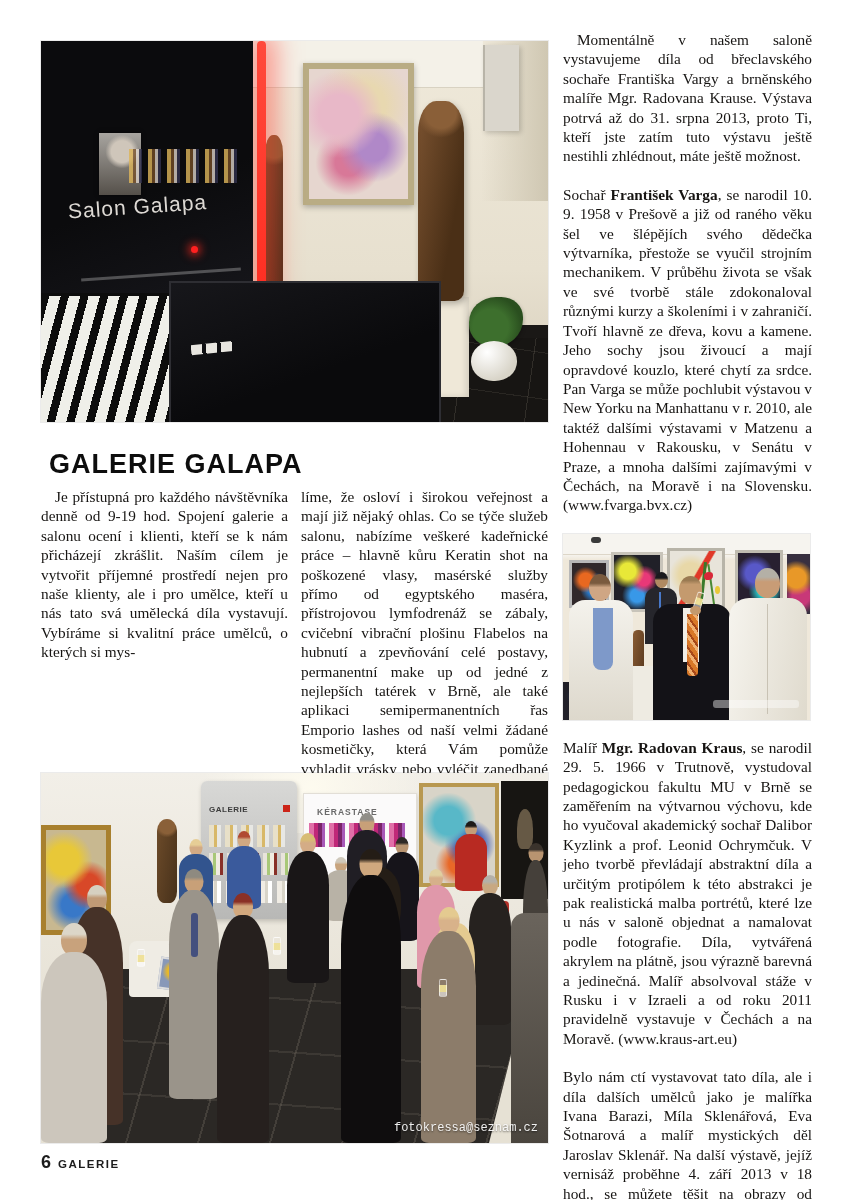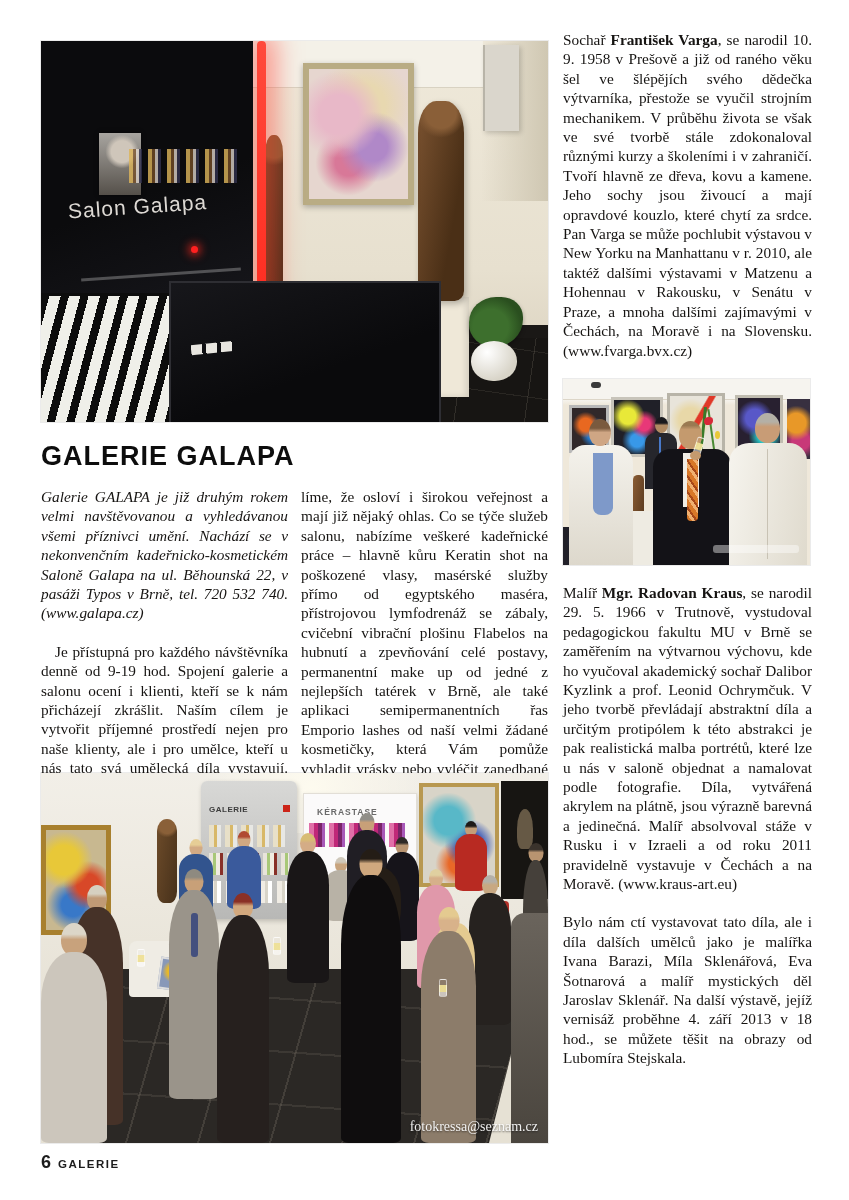--- a/index.html
+++ b/index.html
@@ -24,21 +24,21 @@
   .scene *{position:absolute;}
   .person{pointer-events:none;}
   .person::before{content:"";position:absolute;left:50%;transform:translateX(-50%);top:0;
     width:var(--head);height:calc(var(--head)*1.28);border-radius:50% 50% 46% 46%;
     background:linear-gradient(var(--hair) 0 34%,var(--skin) 50%);}
   .person::after{content:"";position:absolute;top:calc(var(--head)*1.12);left:0;right:0;bottom:0;
     border-radius:46% 46% 8px 8px / 26% 26% 5px 5px;background:var(--top);}
   .glass{width:6px;height:16px;border:1px solid rgba(255,255,255,.55);border-radius:2px;
     background:linear-gradient(transparent 0 32%,rgba(238,224,150,.95) 32% 72%,rgba(255,255,255,.55) 72%);}
   .brandtxt{font-family:"Liberation Sans",sans-serif;font-weight:bold;color:#3c3c3c;}
-  .wm{font-family:Liberation Serif, serif;font-size:14px;color:rgba(255,255,255,.92);
+  .wm{font-family:Liberation Mono, monospace;font-size:12px;color:rgba(255,255,255,.92);
       text-shadow:0 1px 2px rgba(0,0,0,.55);padding-left:20px;}
 </style>
 </head>
 <body>
 
 <div class="page">
 
   <figure class="scene" style="left:41px;top:41px;width:507px;height:381px;background:linear-gradient(180deg,#efe9da 0%,#e7e0cf 60%,#ded6c4 80%);">
     <div style="left:170px;top:0;width:272px;height:46px;background:#f4f1e8;border-bottom:1px solid #d8d2c2;"></div>
     <div style="left:440px;top:0;width:67px;height:160px;background:linear-gradient(90deg,transparent,#cfc7b2);"></div>
@@ -59,25 +59,24 @@
     </div>
     <div style="left:40px;top:232px;width:160px;height:3px;transform:rotate(-4deg);background:rgba(200,200,200,.35);"></div>
     <div style="left:0;top:252px;width:158px;height:129px;border-top:3px solid #0c0c0c;background:repeating-linear-gradient(105deg,#0c0c0c 0 8px,#efefe9 8px 19px);"></div>
     <div style="left:128px;top:240px;width:268px;height:141px;border:2px solid #2e2e33;background:linear-gradient(160deg,#17171b,#0a0a0c 60%);"></div>
     <div style="left:150px;top:302px;width:44px;height:10px;transform:rotate(-6deg);background:repeating-linear-gradient(90deg,#e8e6e0 0 11px,transparent 11px 15px);"></div>
     <div style="left:150px;top:205px;width:7px;height:7px;border-radius:50%;background:#ff2020;box-shadow:0 0 8px 3px rgba(255,40,30,.7);"></div>
     <div style="left:428px;top:256px;width:54px;height:50px;border-radius:50% 40% 55% 45%;background:radial-gradient(circle at 40% 60%,#3d6f2d 0 40%,#2a4f1f 70%);box-shadow:0 2px 4px rgba(0,0,0,.3);"></div>
     <div style="left:430px;top:300px;width:46px;height:40px;border-radius:50% 50% 48% 48%;background:radial-gradient(circle at 35% 28%,#ffffff,#d8d4c8 70%);"></div>
   </figure>
 
-  <h1 class="heading abs" style="left:41px;top:441px;margin:0;">GALERIE GALAPA</h1>
+  <h1 class="heading abs" style="left:41px;top:441px;margin:8px;">GALERIE GALAPA</h1>
 
   <div class="abs twocols bodytxt" style="left:41px;top:487px;width:507px;">
     <div class="col">
-      <p class="intro">Galerie GALAPA je již druhým rokem velmi navštěvovanou a vyhledávanou všemi příznivci umění. Nachází se v nekonvenčním kadeřnicko-kosmetickém Saloně Galapa na ul. Běhounská 22, v pasáži Typos v Brně, tel. 720 532 740. (www.galapa.cz)</p>
       <p class="indent">Je přístupná pro každého návštěvníka denně od 9-19 hod. Spojení galerie a salonu ocení i klienti, kteří se k nám přicházejí zkrášlit. Naším cílem je vytvořit příjemné prostředí nejen pro naše klienty, ale i pro umělce, kteří u nás tato svá umělecká díla vystavují. Vybíráme si kvalitní práce umělců, o kterých si mys-</p>
     </div>
     <div class="col">
       <p>líme, že osloví i širokou veřejnost a mají již nějaký ohlas. Co se týče služeb salonu, nabízíme veškeré kadeřnické práce – hlavně kůru Keratin shot na poškozené vlasy, masérské služby přímo od egyptského maséra, přístrojovou lymfodrenáž se zábaly, cvičební vibrační plošinu Flabelos na hubnutí a zpevňování celé postavy, permanentní make up od jedné z nejlepších tatérek v Brně, ale také aplikaci semipermanentních řas Emporio lashes od naší velmi žádané kosmetičky, která Vám pomůže vyhladit vrásky nebo vyléčit zanedbané akné. Jako jedna z mála umí pracovat i s alergiky a atopiky.</p>
     </div>
   </div>
 
   <figure class="scene" style="left:41px;top:773px;width:507px;height:370px;background:linear-gradient(#f2efe8,#e6e1d4 70%);">
     <div style="left:120px;top:-30px;width:300px;height:90px;border-radius:50%;background:radial-gradient(circle,rgba(255,252,240,.9),transparent 70%);"></div>
     <div style="left:0;top:52px;width:60px;height:100px;border:5px solid #a8802e;background:radial-gradient(circle at 30% 30%,#e8c838 0 18%,transparent 35%),radial-gradient(circle at 70% 55%,#d84828 0 16%,transparent 35%),radial-gradient(circle at 45% 75%,#3878c8 0 14%,transparent 32%),#c8b890;"></div>
@@ -120,20 +119,21 @@
     <div class="person" style="left:380px;top:134px;width:55px;height:236px;--head:21px;--skin:#d8b28a;--hair:#e4ca90;--top:#8c7c6a;"></div>
     <div class="person" style="left:0px;top:150px;width:66px;height:220px;--head:26px;--skin:#c8a27c;--hair:#dcd6c8;--top:#ccc6bc;"></div>
     <div style="left:470px;top:140px;width:37px;height:230px;border-radius:14px 0 0 0;background:linear-gradient(#6a645c,#4a453e);"></div>
     <div class="glass" style="left:96px;top:176px;"></div>
     <div class="glass" style="left:232px;top:164px;"></div>
     <div class="glass" style="left:398px;top:206px;"></div>
     <div class="wm" style="right:10px;bottom:8px;">fotokressa@seznam.cz</div>
   </figure>
 
   <div class="abs rightcol bodytxt" style="left:563px;top:30px;">
+    <p class="indent">Momentálně v našem saloně vystavujeme díla od břeclavského sochaře Františka Vargy a brněnského malíře Mgr. Radovana Krause. Výstava potrvá až do 31. srpna 2013, proto Ti, kteří jste zatím tuto výstavu ještě nestihli zhlédnout, máte ještě možnost.</p>
     <p><span>Sochař </span><b>František Varga</b><span>, se narodil 10. 9. 1958 v Prešově a již od raného věku šel ve šlépějích svého dědečka výtvarníka, přestože se vyučil strojním mechanikem. V průběhu života se však ve své tvorbě stále zdokonaloval různými kurzy a školeními i v zahraničí. Tvoří hlavně ze dřeva, kovu a kamene. Jeho sochy jsou živoucí a mají opravdové kouzlo, které chytí za srdce. Pan Varga se může pochlubit výstavou v New Yorku na Manhattanu v r. 2010, ale taktéž dalšími výstavami v Matzenu a Hohennau v Rakousku, v Senátu v Praze, a mnoha dalšími zajímavými v Čechách, na Moravě i na Slovensku. (www.fvarga.bvx.cz)</span></p>
 
     <figure class="scene" style="position:relative;left:0;top:0;width:247px;height:186px;margin:4px 0 18px 0;background:linear-gradient(#f6f4ef 0 11%,#efe8da 14%);">
       <div style="left:0;top:20px;width:247px;height:1px;background:#ddd6c8;"></div>
       <div style="left:28px;top:3px;width:10px;height:6px;border-radius:3px;background:#3a3a3a;"></div>
       <div style="left:6px;top:26px;width:34px;height:42px;border:3px solid #b8b8b8;background:radial-gradient(circle at 40% 40%,#e86820 0 20%,transparent 40%),radial-gradient(circle at 70% 60%,#2878c8 0 25%,transparent 45%),#30282a;"></div>
       <div style="left:48px;top:18px;width:46px;height:54px;border:3px solid #c8c4ba;background:radial-gradient(circle at 30% 30%,#e8e838 0 16%,transparent 34%),radial-gradient(circle at 65% 45%,#e83878 0 15%,transparent 33%),radial-gradient(circle at 50% 75%,#3898e8 0 14%,transparent 32%),#202028;"></div>
       <div style="left:104px;top:14px;width:52px;height:60px;border:3px solid #b8b4a8;background:linear-gradient(120deg,transparent 44%,#e03828 46% 52%,transparent 54%),radial-gradient(circle at 40% 40%,#e8d8a8 0 25%,transparent 45%),#e8e4da;"></div>
       <div style="left:172px;top:16px;width:42px;height:58px;border:3px solid #c0bcb0;background:radial-gradient(circle at 40% 35%,#5858c8 0 20%,transparent 40%),radial-gradient(circle at 65% 65%,#28c8c8 0 16%,transparent 36%),#282030;"></div>
       <div style="left:224px;top:20px;width:23px;height:60px;background:radial-gradient(circle at 40% 40%,#e89828 0 25%,transparent 45%),radial-gradient(circle at 60% 70%,#c83878 0 20%,transparent 40%),#383040;"></div>

